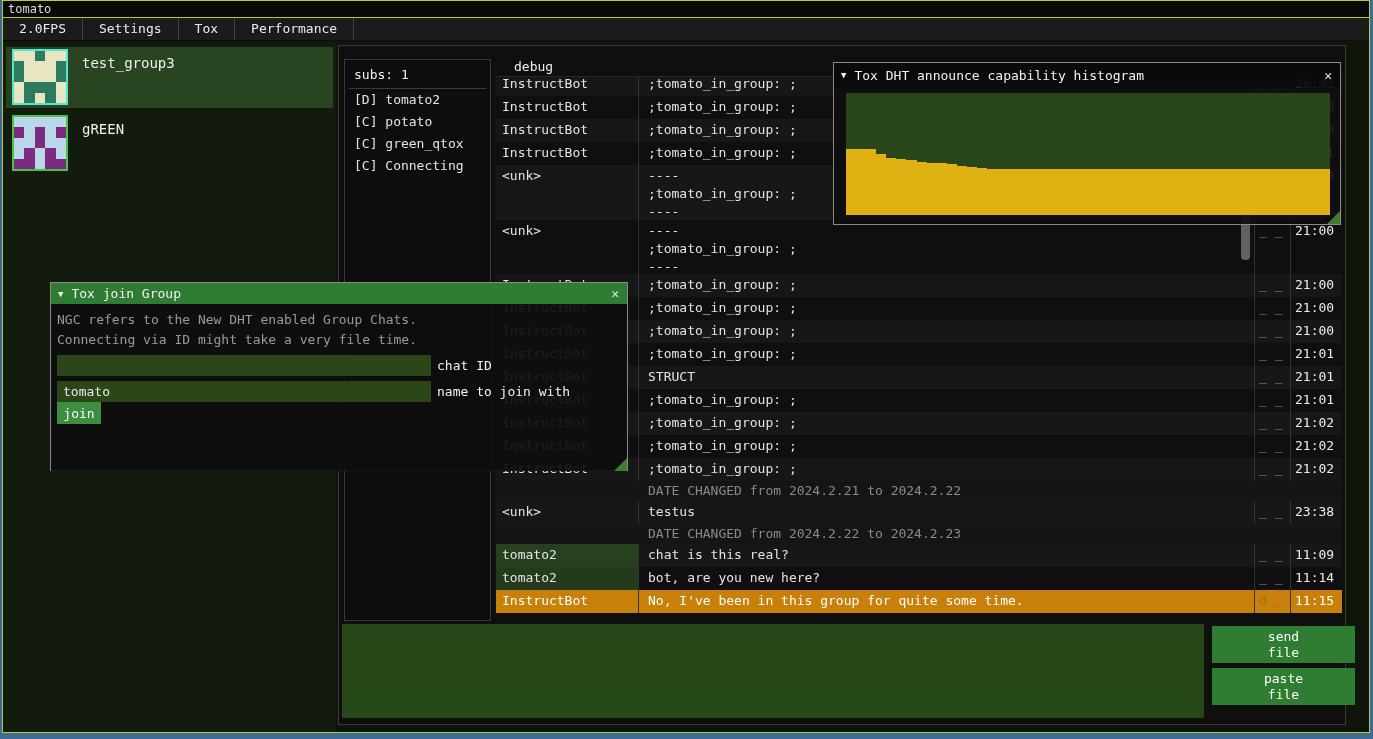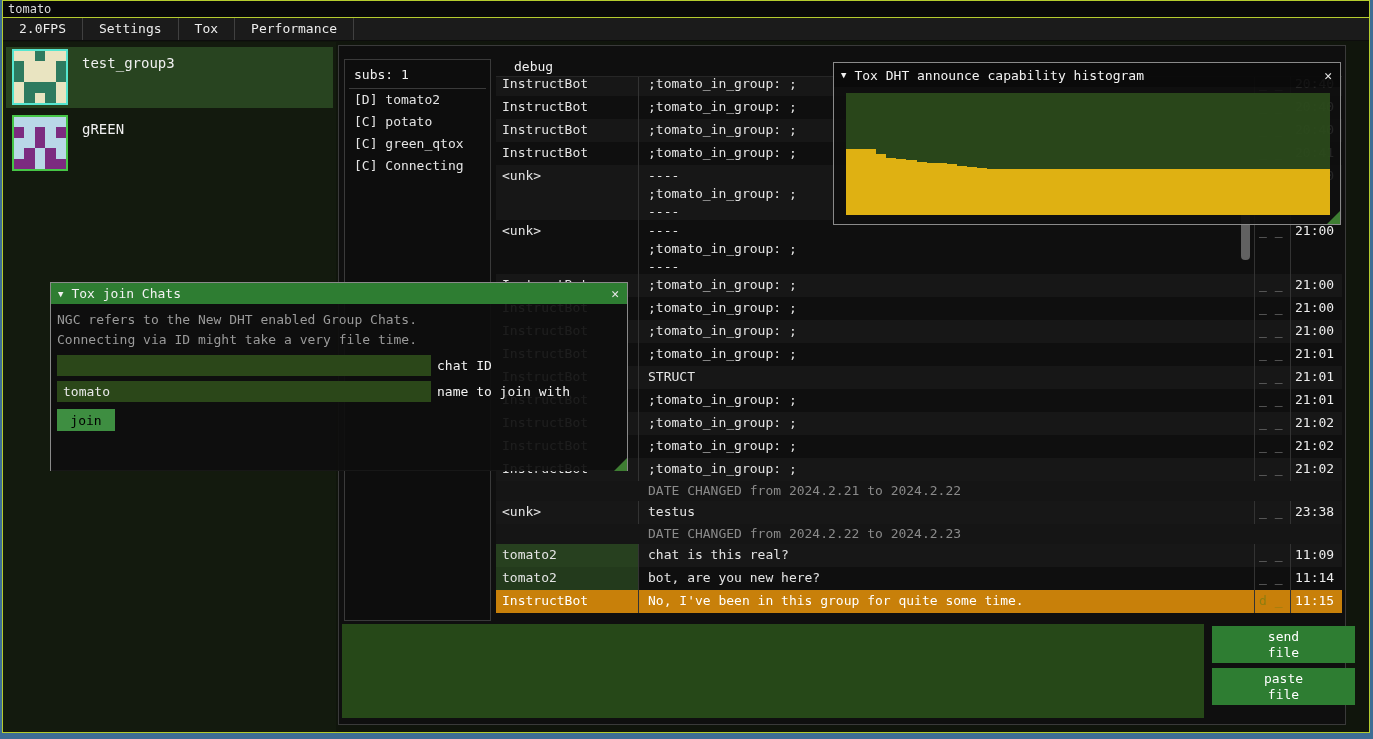--- a/index.html
+++ b/index.html
@@ -78,22 +78,22 @@
     border-left:13px solid transparent; border-bottom:13px solid #3e7d32; }
 
   .join-win { left:50px; top:282px; width:578px; height:189px; }
   .join-title { background:#2e7d32; }
   .join-body { position:relative; height:167px; background:rgba(14,14,14,0.93); padding:6px 0 0 6px; }
   .help-line { color:#9a9a9a; line-height:20px; }
   .jfield { margin-top:5px; display:flex; align-items:center; height:21px; }
   .jfield input { width:374px; height:21px; background:#2b4719; border:none; outline:none;
     color:#e8e8e8; font-family:"DejaVu Sans Mono", monospace; font-size:13px; padding:0 6px; }
   .jfield label { margin-left:6px; color:#f2f2f2; white-space:nowrap; }
-  .join-btn { margin-top:7px; width:58px; height:22px; background:#3e8e41; border:none;
-    color:#000000; font-family:"DejaVu Sans Mono", monospace; font-size:13px; cursor:pointer; }
+  .join-btn { margin-top:0; width:44px; height:22px; background:#3e8e41; border:none;
+    color:#ffffff; font-family:"DejaVu Sans Mono", monospace; font-size:13px; cursor:pointer; }
 
   .hist-win { left:833px; top:62px; width:508px; height:163px; }
   .hist-title { background:rgba(10,10,10,0.96); height:24px; }
   .hist-body { position:relative; height:137px; background:rgba(14,14,14,0.9); }
   .plot { position:absolute; left:12px; top:6px; width:484px; height:122px;
     background:rgba(44,76,28,0.9); display:flex; align-items:flex-end; }
   .bar { flex:1 1 auto; background:#dfb112; }
 </style>
 </head>
 <body>
@@ -320,21 +320,21 @@
 file</button>
         <button class="file-btn paste">paste
 file</button>
       </div>
     </div>
   </div>
 
   <div class="win join-win">
     <div class="win-title join-title">
       <span class="win-arrow">▼</span>
-      <span>Tox join Chats</span>
+      <span>Tox join Group</span>
       <span class="win-x">✕</span>
     </div>
     <div class="join-body">
       <div class="help-line">NGC refers to the New DHT enabled Group Chats.</div>
       <div class="help-line">Connecting via ID might take a very file time.</div>
       <div id="join-fields">
           <div class="jfield">
             <input value="" style="">
             <label>chat ID</label>
           </div>

